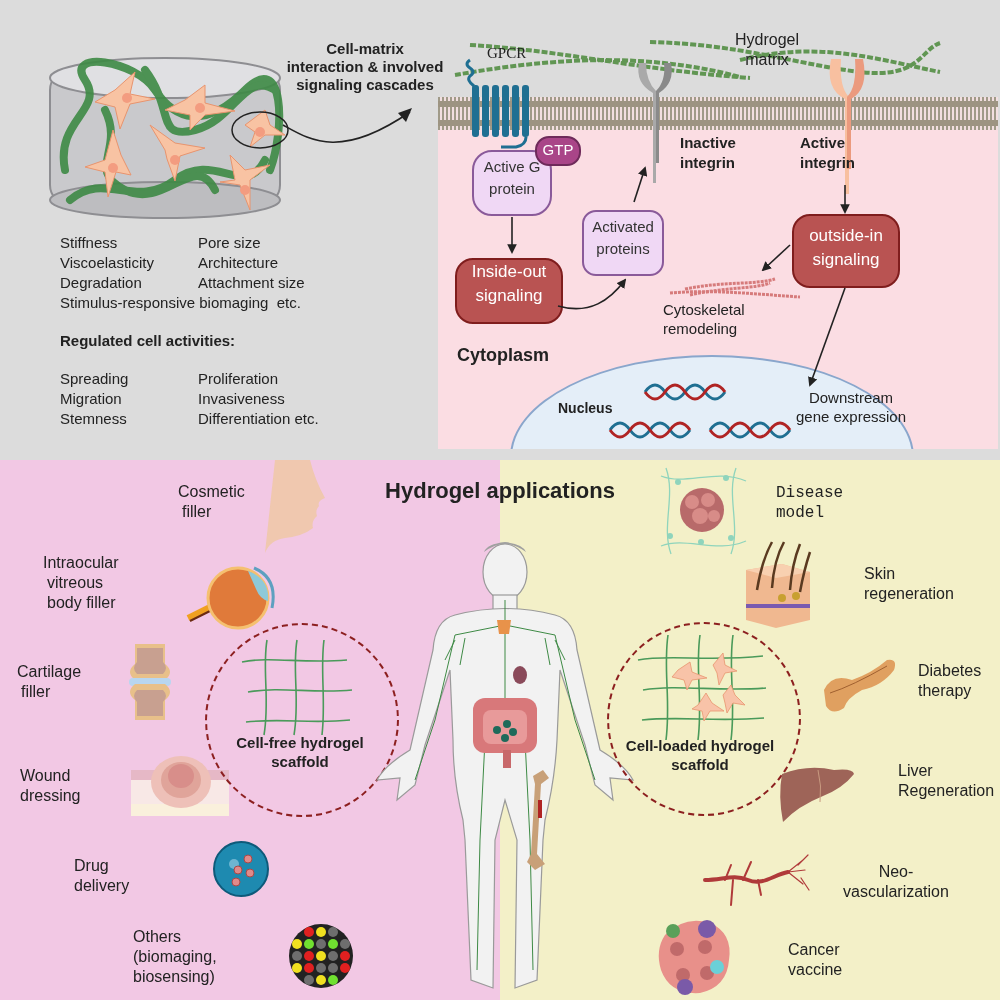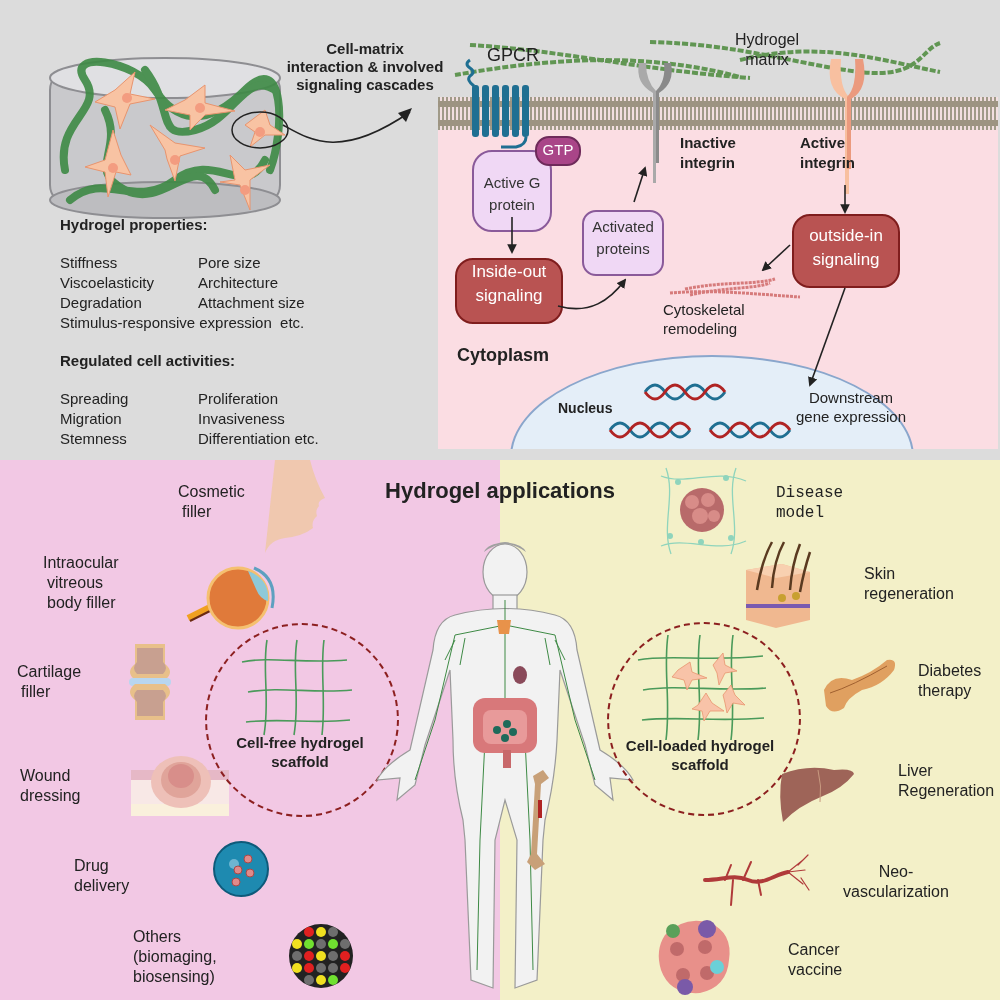--- a/index.html
+++ b/index.html
@@ -61,35 +61,34 @@
   <polygon points="132,8 118,13 126,22" fill="#222"></polygon>
 </svg>
 
 <div class="abs bold" style="left:280px;top:40px;width:170px;text-align:center;font-size:15px;line-height:18px;">
   <div>Cell-matrix</div>
   <div>interaction &amp; involved</div>
   <div>signaling cascades</div>
 </div>
 
 <div class="abs" style="left:60px;top:215px;font-size:15px;line-height:20px;">
-  <div class="bold">Hydrogel properties:</div>
   <div style="height:18px"></div>
   <div style="display:flex;">
     <div style="width:138px;">
       <div>Stiffness</div>
       <div>Viscoelasticity</div>
       <div>Degradation</div>
     </div>
     <div>
       <div>Pore size</div>
       <div>Architecture</div>
       <div>Attachment size</div>
     </div>
   </div>
-  <div style="white-space:pre;">Stimulus-responsive expression  etc.</div>
+  <div style="white-space:pre;">Stimulus-responsive biomaging  etc.</div>
   <div style="height:18px"></div>
   <div class="bold">Regulated cell activities:</div>
   <div style="height:18px"></div>
   <div style="display:flex;">
     <div style="width:138px;">
       <div>Spreading</div>
       <div>Migration</div>
       <div>Stemness</div>
     </div>
     <div>
@@ -120,21 +119,21 @@
   <g fill="#1f6f92">
     <rect x="12" y="30" width="7" height="52" rx="3"></rect>
     <rect x="22" y="30" width="7" height="52" rx="3"></rect>
     <rect x="32" y="30" width="7" height="52" rx="3"></rect>
     <rect x="42" y="30" width="7" height="52" rx="3"></rect>
     <rect x="52" y="30" width="7" height="52" rx="3"></rect>
     <rect x="62" y="30" width="7" height="52" rx="3"></rect>
   </g>
   <path d="M66 82 q0 8 -10 10 h-15" fill="none" stroke="#1f6f92" stroke-width="3"></path>
 </svg>
-<div class="abs" style="left:487px;top:45px;font-size:18px;">GPCR</div>
+<div class="abs" style="left:487px;top:45px;font-size:15px;font-family:Liberation Serif, serif;">GPCR</div>
 <div class="abs" style="left:712px;top:30px;font-size:16px;line-height:20px;text-align:center;width:110px;">
   <div>Hydrogel</div>
   <div>matrix</div>
 </div>
 
 <svg class="abs" style="left:635px;top:55px;" width="40" height="130">
   <path d="M4 8 q-4 20 14 30 v90 h3 v-92 q-10 -10 -10 -28z" fill="#a9a9a9"></path>
   <path d="M36 8 q4 20 -12 30 v70 h-3 v-72 q10 -10 8 -28z" fill="#8a8a8a"></path>
 </svg>
 <div class="abs bold" style="left:680px;top:133px;font-size:15px;line-height:20px;">
@@ -144,21 +143,21 @@
 
 <svg class="abs" style="left:825px;top:55px;" width="45" height="140">
   <path d="M6 4 q-6 30 14 40 v95 h4 v-97 q-10 -10 -8 -38z" fill="#f8c0a0"></path>
   <path d="M38 4 q6 30 -12 40 v70 h-4 v-72 q10 -10 8 -38z" fill="#eb9a7e"></path>
 </svg>
 <div class="abs bold" style="left:800px;top:133px;font-size:15px;line-height:20px;">
   <div>Active</div>
   <div>integrin</div>
 </div>
 
-<div class="abs box-purple" style="left:472px;top:150px;width:76px;height:58px;padding-top:20px;">
+<div class="abs box-purple" style="left:472px;top:150px;width:76px;height:58px;padding-top:4px;">
   <div>Active G</div>
   <div>protein</div>
 </div>
 <div class="abs gtp" style="left:535px;top:136px;width:42px;height:26px;">GTP</div>
 
 <div class="abs box-purple" style="left:582px;top:210px;width:78px;height:58px;padding-top:4px;border-radius:14px;">
   <div>Activated</div>
   <div>proteins</div>
 </div>
 

